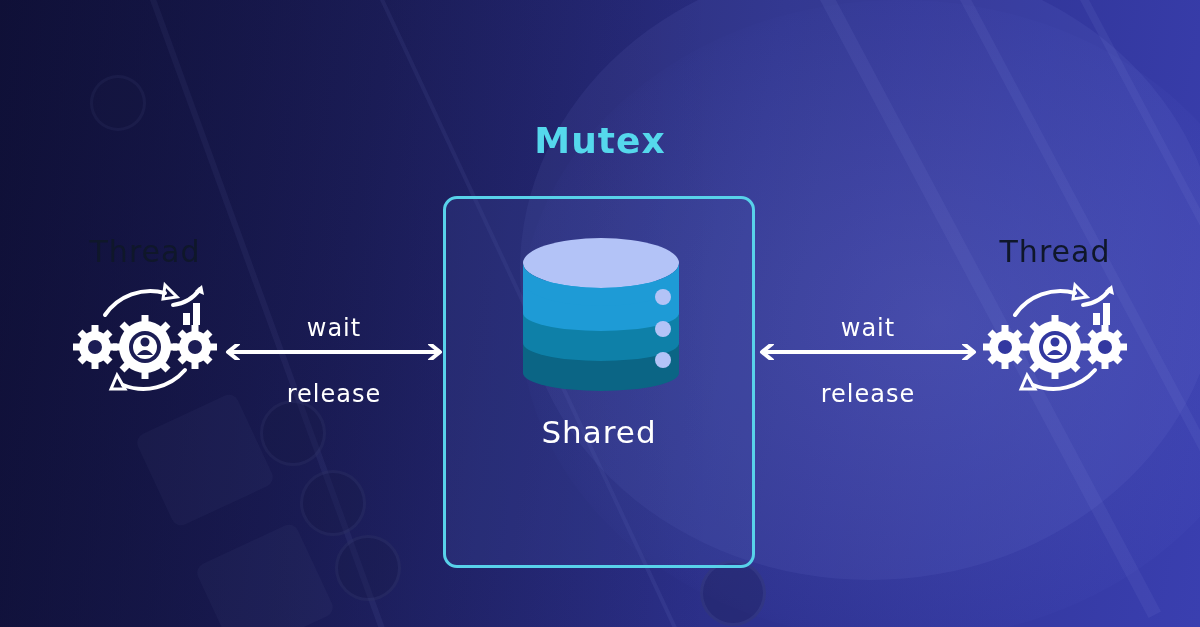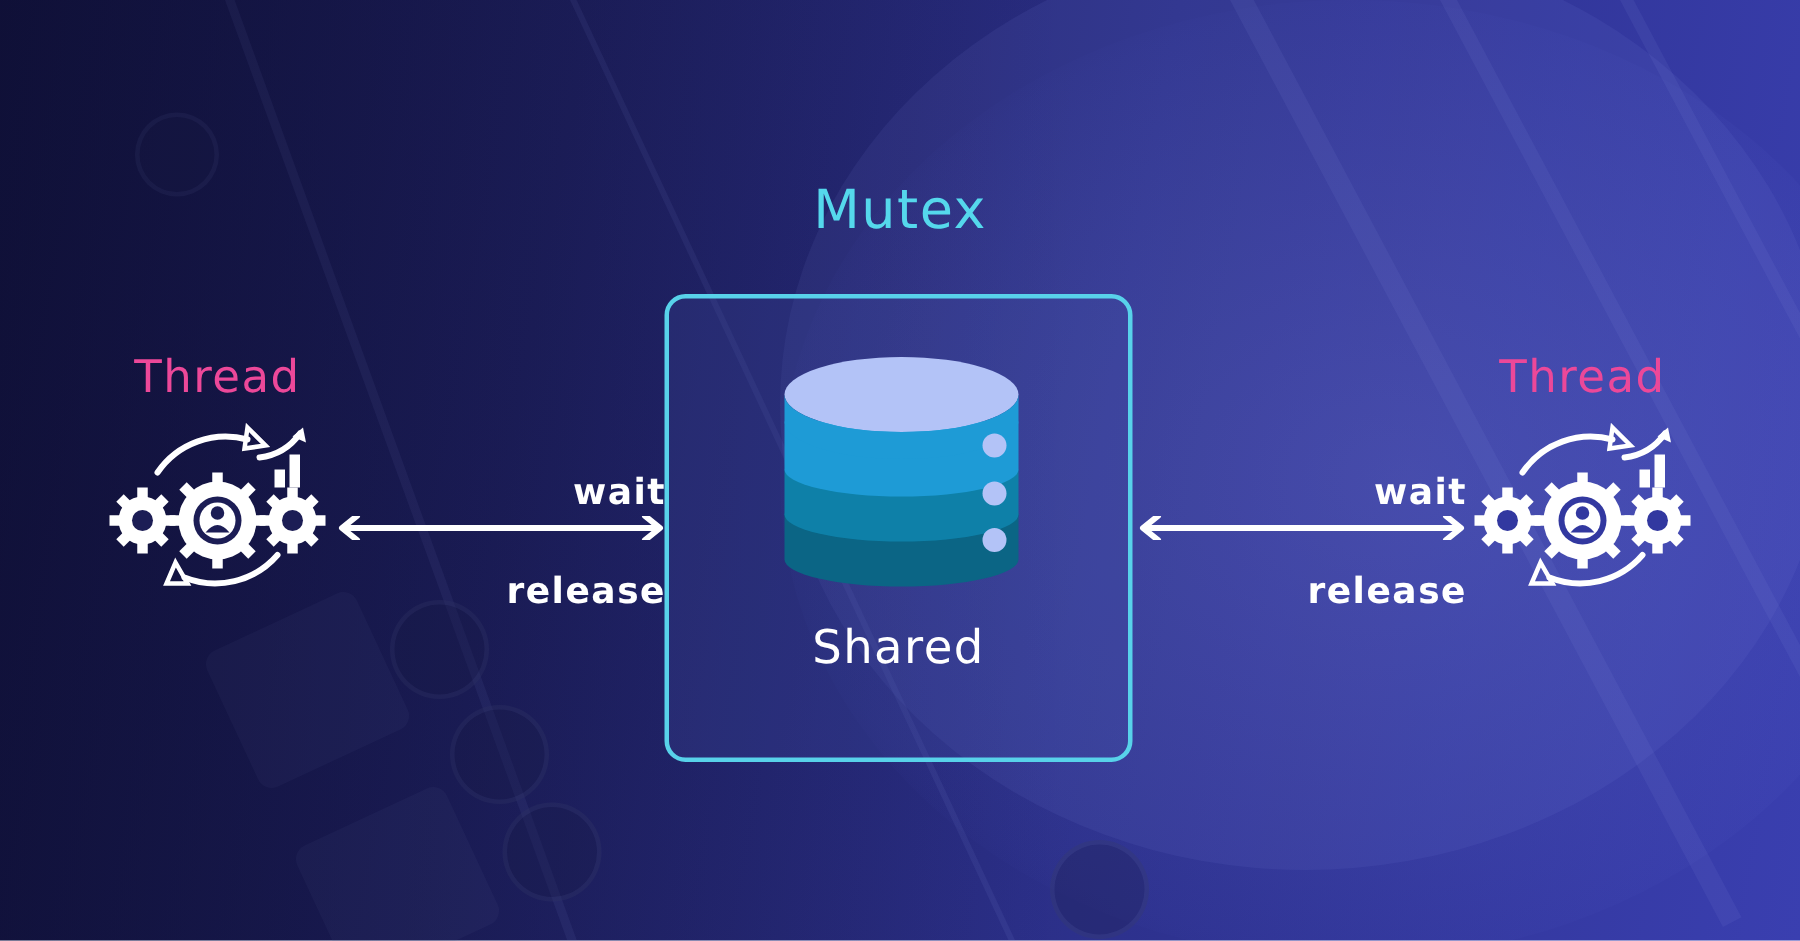--- a/index.html
+++ b/index.html
@@ -10,38 +10,38 @@
   .bg .glow{position:absolute;left:520px;top:0;width:760px;height:640px;border-radius:50%;
     background:radial-gradient(ellipse at 55% 50%,rgba(120,130,220,0.22),rgba(80,90,200,0.05) 70%,transparent 75%);}
   .bg .circle-big{position:absolute;left:520px;top:-40px;width:700px;height:620px;border-radius:50%;
     background:rgba(130,140,230,0.10);}
   .bg .trace{position:absolute;background:rgba(140,150,230,0.10);transform-origin:left top;}
   .bg .cap{position:absolute;border-radius:50%;border:3px solid rgba(140,150,220,0.10);background:rgba(30,32,80,0.35);}
   .bg .chip{position:absolute;border-radius:10px;background:rgba(70,75,140,0.18);transform:rotate(-25deg);}
   .bg .vignette{position:absolute;inset:0;background:linear-gradient(90deg,rgba(10,10,40,0.45) 0%,rgba(10,10,40,0.15) 35%,transparent 60%);}
 
   .title{position:absolute;left:0;width:1200px;top:120px;text-align:center;color:#55d8ec;
-    font-size:36px;font-weight:normal;letter-spacing:1px;}
-  .resource-box{position:absolute;left:443px;top:196px;width:312px;height:312px;box-sizing:border-box;
+    font-size:36px;font-weight:bold;letter-spacing:1px;}
+  .resource-box{position:absolute;left:443px;top:196px;width:312px;height:372px;box-sizing:border-box;
     border:3px solid #58d2ea;border-radius:14px;background:rgba(70,80,170,0.22);}
   .db{position:absolute;left:75px;top:34px;}
   .resource-label{position:absolute;left:0;width:100%;text-align:center;color:#ffffff;font-size:31px;line-height:38px;letter-spacing:1px;}
   .resource-label.l1{top:214px;}
   .resource-label.l2{top:252px;}
 
   .thread{position:absolute;width:180px;}
-  .thread .tlabel{display:block;text-align:center;color:#ec4899;font-size:30px;letter-spacing:1px;}
+  .thread .tlabel{display:block;text-align:center;color:#0f172a;font-size:30px;letter-spacing:1px;}
   .thread svg{display:block;margin:6px auto 0;}
   .thread.left{left:55px;top:234px;}
   .thread.right{left:965px;top:234px;}
 
   .link{position:absolute;width:220px;}
   .link.left{left:224px;top:314px;}
   .link.right{left:758px;top:314px;}
-  .link .lbl{display:block;text-align:right;color:#fff;font-size:24px;letter-spacing:1px;font-weight:bold;}
+  .link .lbl{display:block;text-align:center;color:#fff;font-size:24px;letter-spacing:1px;}
   .link .wait{height:30px;}
   .link .rel{height:30px;margin-top:20px;}
   .link svg{display:block;}
 </style>
 </head>
 <body>
 
 <div class="bg">
   <div class="circle-big"></div>
   <div class="glow"></div>

